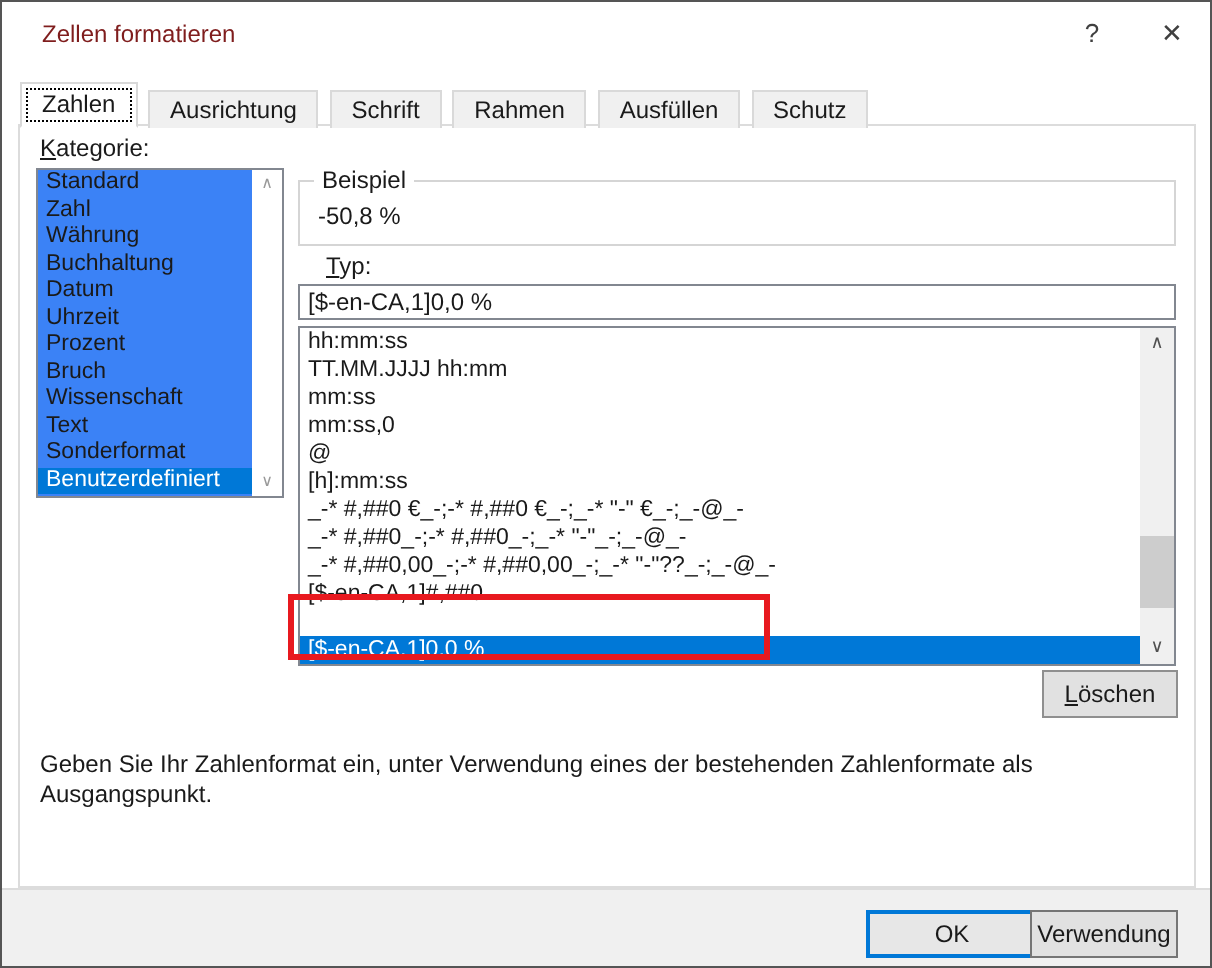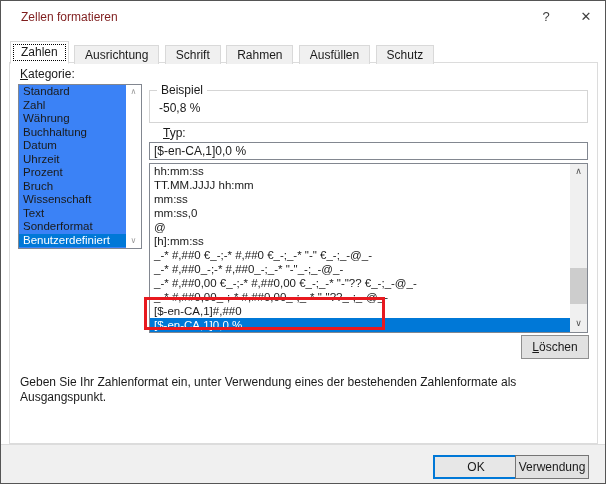--- a/index.html
+++ b/index.html
@@ -159,21 +159,20 @@
     <div class="fmt-list">
       <div class="fmt-rows">
         <div class="fmt-row">hh:mm:ss</div>
         <div class="fmt-row">TT.MM.JJJJ hh:mm</div>
         <div class="fmt-row">mm:ss</div>
         <div class="fmt-row">mm:ss,0</div>
         <div class="fmt-row">@</div>
         <div class="fmt-row">[h]:mm:ss</div>
         <div class="fmt-row">_-* #,##0 €_-;-* #,##0 €_-;_-* "-" €_-;_-@_-</div>
         <div class="fmt-row">_-* #,##0_-;-* #,##0_-;_-* "-"_-;_-@_-</div>
-        <div class="fmt-row">_-* #,##0,00 €_-;-* #,##0,00 €_-;_-* "-"?? €_-;_-@_-</div>
         <div class="fmt-row">_-* #,##0,00_-;-* #,##0,00_-;_-* "-"??_-;_-@_-</div>
         <div class="fmt-row">[$-en-CA,1]#,##0</div>
       </div>
       <div class="fmt-row selected" style="position:absolute; left:0; top:154px; right:0;">[$-en-CA,1]0,0 %</div>
       <div class="fmt-scroll">
         <div class="arr up">∧</div>
         <div class="fmt-thumb"></div>
         <div class="arr down">∨</div>
       </div>
     </div>

